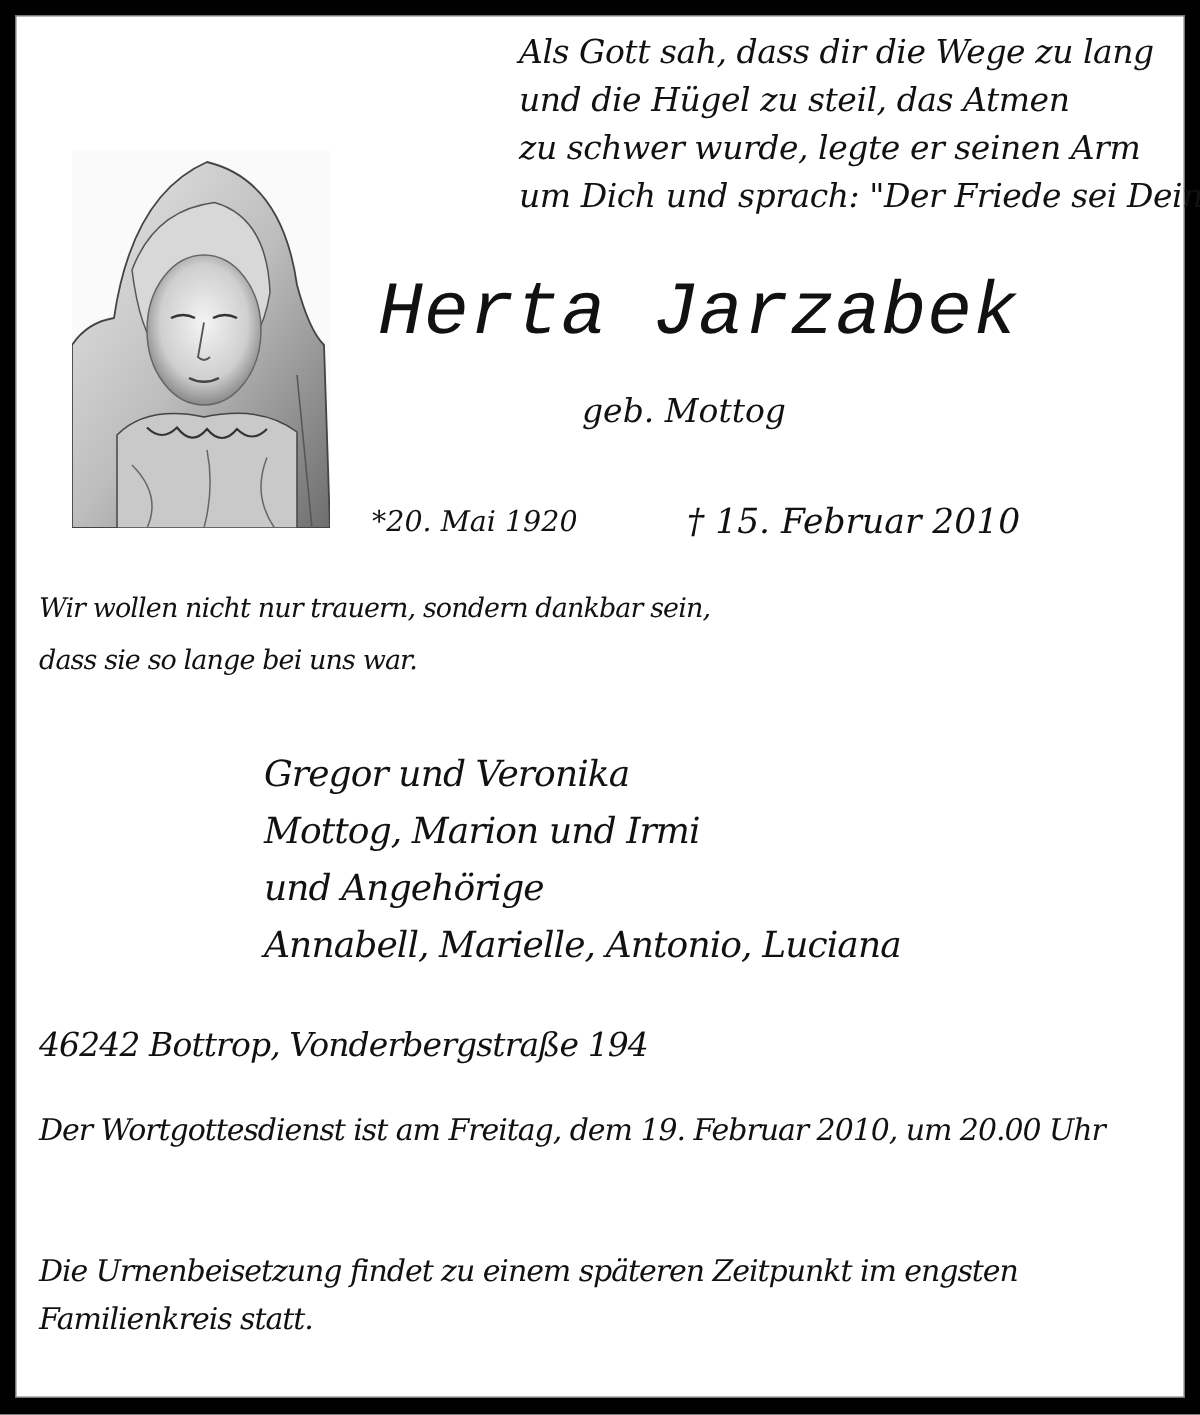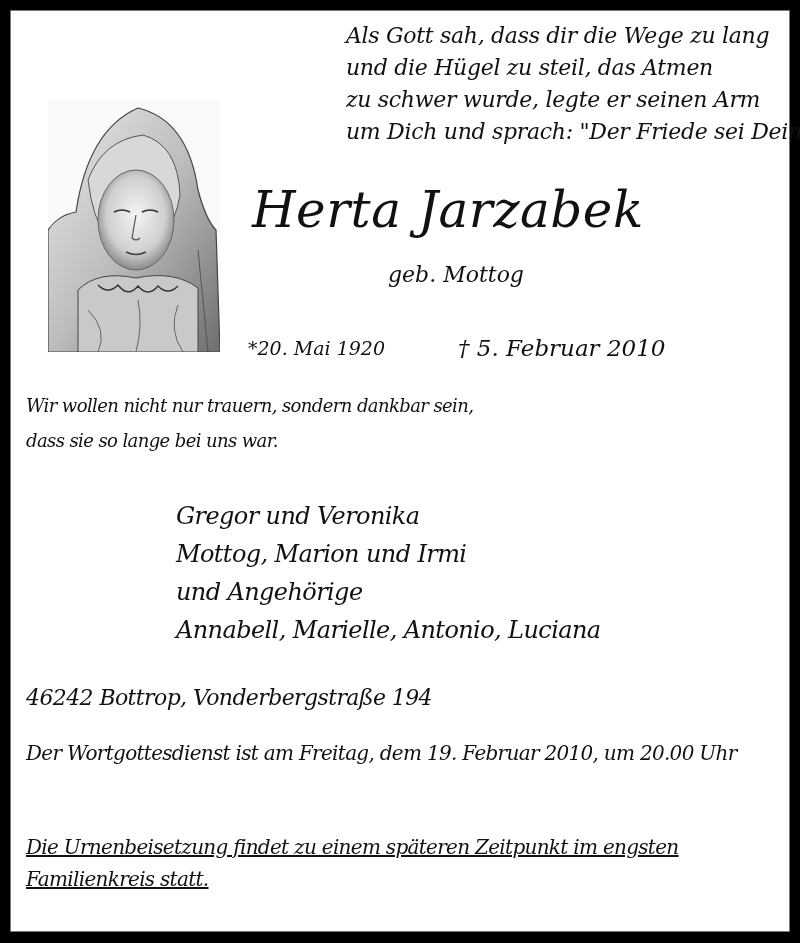--- a/index.html
+++ b/index.html
@@ -3,29 +3,29 @@
 <meta charset="utf-8">
 <style>
   html, body { margin: 0; padding: 0; }
   body { width: 800px; height: 943px; background: #000; position: relative; overflow: hidden; }
   .card {
     position: absolute; left: 10px; top: 10px; width: 780px; height: 922px;
     background: #fff; box-shadow: inset 0 0 0 1px #777;
   }
   .t { position: absolute; font-family: "DejaVu Serif", "Liberation Serif", serif; font-style: italic; color: #111; white-space: nowrap; }
   .poem { left: 346px; top: 20px; font-size: 22px; line-height: 32px; letter-spacing: -0.3px; }
-  .name { left: 252px; top: 180px; font-size: 50px; line-height: 60px; letter-spacing: 0.5px; }
+  .name { left: 252px; top: 180px; font-size: 50px; line-height: 60px; letter-spacing: 0.5px; font-family: Liberation Mono, monospace; }
   .maiden { left: 388px; top: 260px; font-size: 22px; line-height: 30px; }
   .born { left: 248px; top: 333px; font-size: 19px; line-height: 30px; }
   .died { left: 458px; top: 333px; font-size: 23px; line-height: 30px; }
   .motto { left: 26px; top: 388px; font-size: 18px; line-height: 35px; letter-spacing: -0.6px; }
   .family { left: 176px; top: 497px; font-size: 24px; line-height: 38px; letter-spacing: -0.6px; }
   .address { left: 26px; top: 683px; font-size: 22px; line-height: 30px; letter-spacing: -0.6px; }
   .service { left: 26px; top: 737px; font-size: 20px; line-height: 32px; letter-spacing: -0.7px; }
-  .burial { left: 26px; top: 831px; font-size: 20px; line-height: 32px; letter-spacing: -0.7px; text-decoration: underline; }
+  .burial { left: 26px; top: 831px; font-size: 20px; line-height: 32px; letter-spacing: -0.7px; }
   .line { display: block; }
   .portrait { position: absolute; left: 48px; top: 100px; width: 172px; height: 252px; }
 </style>
 </head>
 <body>
 
 <div class="card"></div>
 
 <div class="t poem">
   <span class="line">Als Gott sah, dass dir die Wege zu lang</span>
@@ -57,21 +57,21 @@
   <path d="M78 152 Q88 157 98 152" stroke="#444" stroke-width="1.5" fill="none"></path>
   <path d="M30 190 Q50 170 88 178 Q126 170 150 188 L150 252 L30 252 Z" fill="#c9c9c9" stroke="#444" stroke-width="1"></path>
   <path d="M50 185 Q60 195 70 185 Q80 198 90 186 Q100 198 110 186 Q120 196 130 186" stroke="#333" stroke-width="1.4" fill="none"></path>
   <path d="M40 210 Q60 230 50 252 M90 200 Q95 225 88 252 M130 205 Q120 230 135 252" stroke="#666" stroke-width="1" fill="none"></path>
   <path d="M150 150 L160 252" stroke="#555" stroke-width="1" fill="none"></path>
 </svg>
 
 <div class="t name">Herta Jarzabek</div>
 <div class="t maiden">geb. Mottog</div>
 <div class="t born">*20. Mai 1920</div>
-<div class="t died">† 5. Februar 2010</div>
+<div class="t died">† 15. Februar 2010</div>
 
 <div class="t motto">
   <span class="line">Wir wollen nicht nur trauern, sondern dankbar sein,</span>
   <span class="line">dass sie so lange bei uns war.</span>
 </div>
 
 <div class="t family">
   <span class="line">Gregor und Veronika</span>
   <span class="line">Mottog, Marion und Irmi</span>
   <span class="line">und Angehörige</span>

